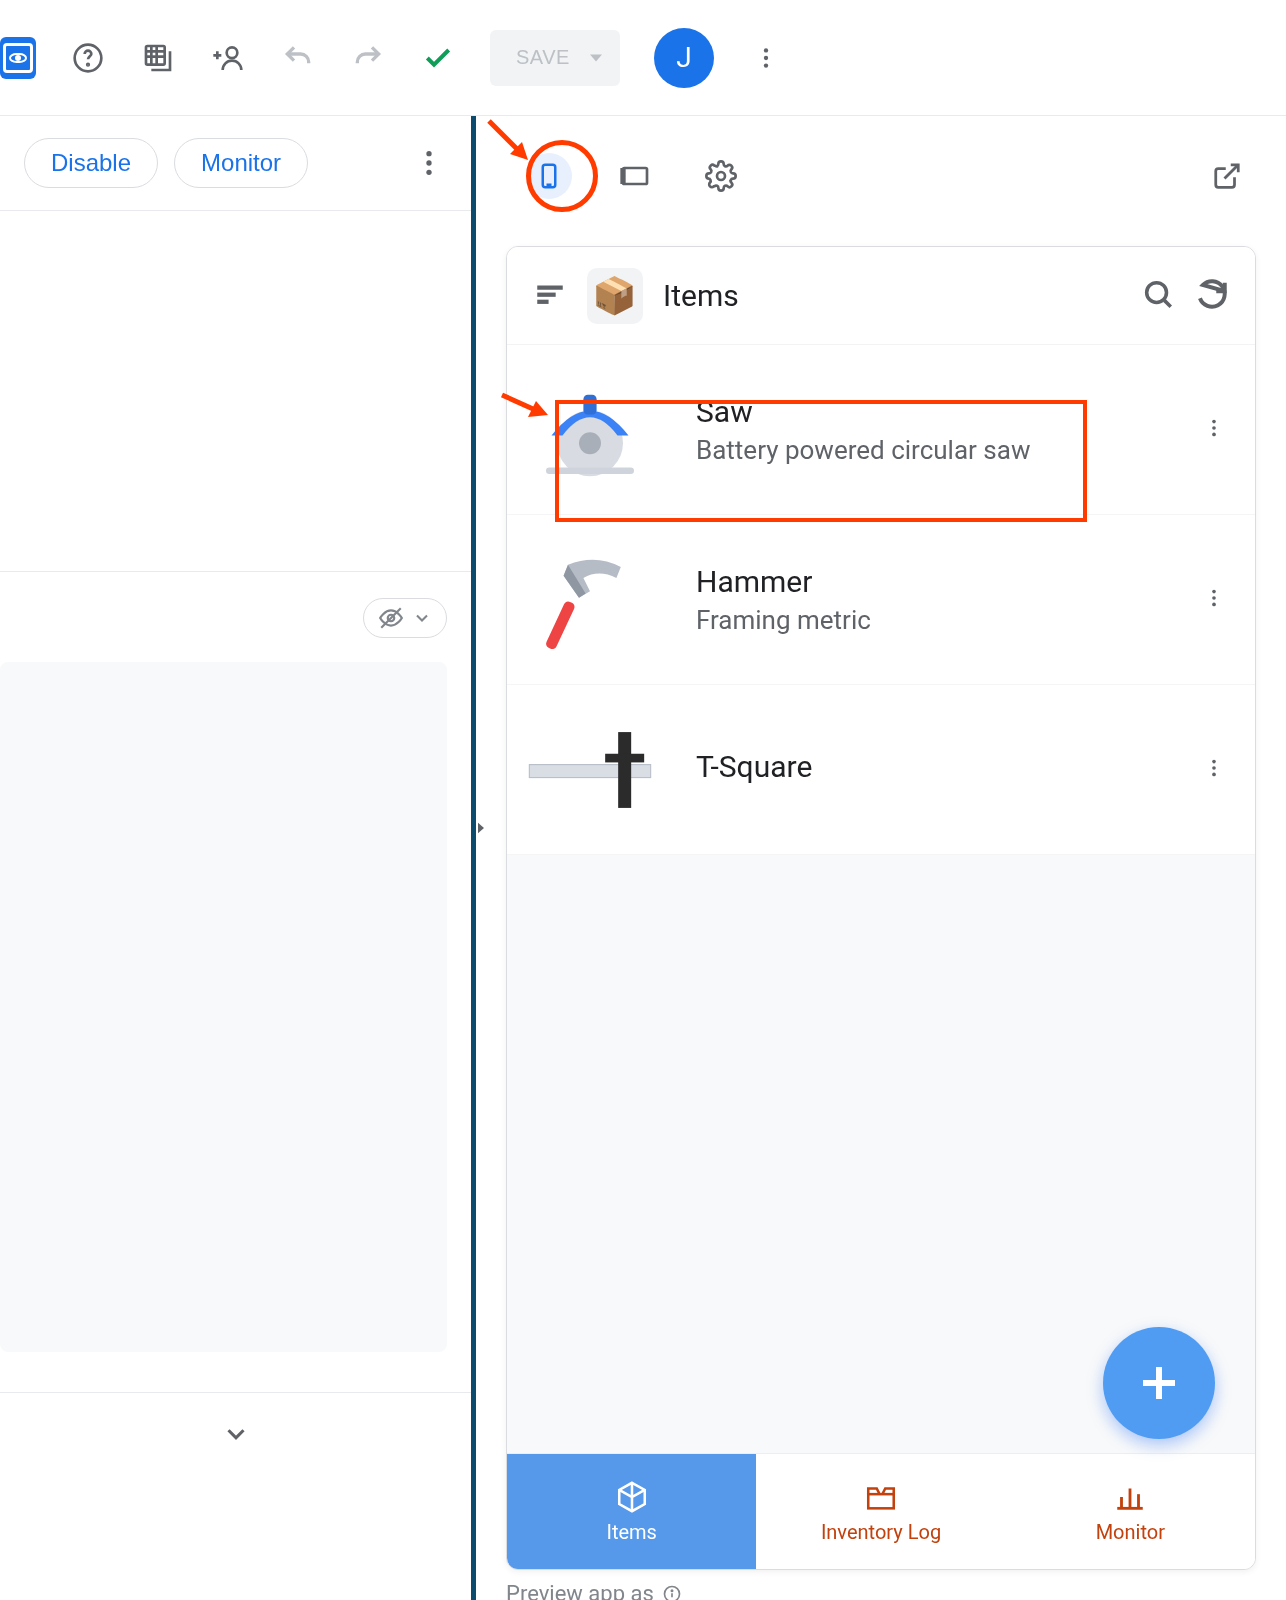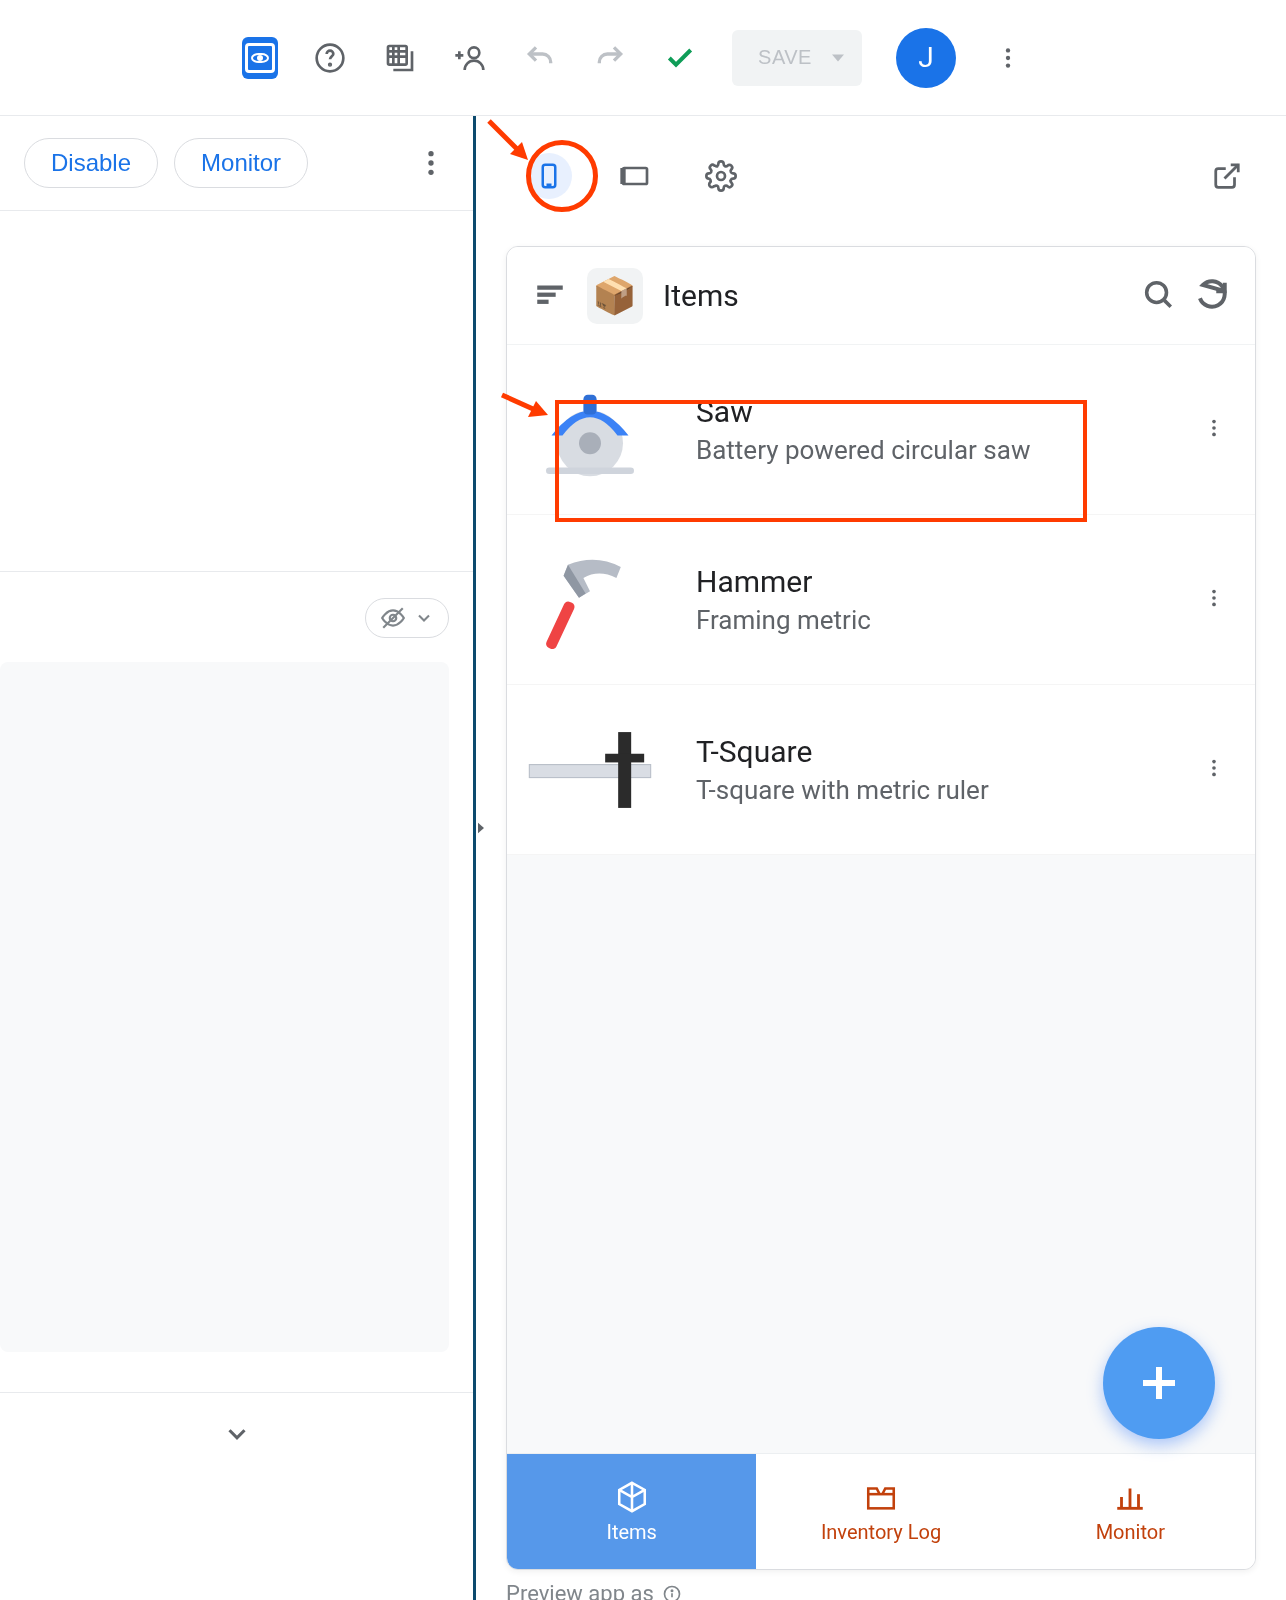--- a/index.html
+++ b/index.html
@@ -10,21 +10,21 @@
       width: 1286px;
       height: 1600px;
       overflow: hidden;
     }
 
     
     .top-toolbar {
       height: 116px;
       display: flex;
       align-items: center;
-      justify-content: center;
+      justify-content: flex-start;
       gap: 34px;
       padding: 0 18px 0 0;
       border-bottom: 1px solid #e8eaed;
     }
     .tb-icon {
       width: 36px; height: 36px;
       display: flex; align-items: center; justify-content: center;
       color: #5f6368;
       cursor: pointer;
     }
@@ -50,21 +50,21 @@
       border-left:6px solid transparent;border-right:6px solid transparent;border-top:7px solid #bdc1c6;
     }
     .tb-avatar{
       width:60px;height:60px;border-radius:50%;background:#1a73e8;color:#fff;
       display:flex;align-items:center;justify-content:center;font-size:28px;font-weight:400;
     }
     .tb-more svg{width:26px;height:26px;}
 
     
     .main-split{display:flex;height:calc(100% - 116px);}
-    .left-panel{width:476px;border-right:3px solid #0c4a6e;position:relative;}
+    .left-panel{width:476px;border-right:5px solid #0c4a6e;position:relative;}
     .right-panel{flex:1;position:relative;background:#fff;}
 
     
     .lp-pills{display:flex;gap:16px;padding:22px 0 22px 24px;align-items:center;border-bottom:1px solid #e8eaed;}
     .pill{
       border:1px solid #dadce0;background:#fff;color:#1a73e8;border-radius:999px;
       font-size:24px;padding:10px 26px;font-weight:400;cursor:pointer;
     }
     .lp-pill-more{margin-left:auto;margin-right:24px;}
     .lp-divider{border-top:1px solid #e8eaed;margin-top:360px;}
@@ -355,21 +355,20 @@
         <div class="mb-item">
           <div class="mb-item-img">
             <svg viewBox="0 0 120 90" width="130" height="100">
               <rect x="4" y="40" width="112" height="12" fill="#d9dde4" stroke="#b8bec8"></rect>
               <rect x="86" y="10" width="12" height="70" fill="#2b2b2b"></rect>
               <rect x="74" y="30" width="36" height="8" fill="#2b2b2b"></rect>
             </svg>
           </div>
           <div class="mb-item-text">
             <div class="mb-item-title">T-Square</div>
-            <div class="mb-item-sub">T-square with metric ruler</div>
           </div>
           <div class="mb-item-more">
             <svg viewBox="0 0 24 24" width="22" height="22" fill="currentColor">
                 <circle cx="12" cy="5" r="2"></circle>
                 <circle cx="12" cy="12" r="2"></circle>
                 <circle cx="12" cy="19" r="2"></circle>
               </svg>
           </div>
         </div>
       </div>

